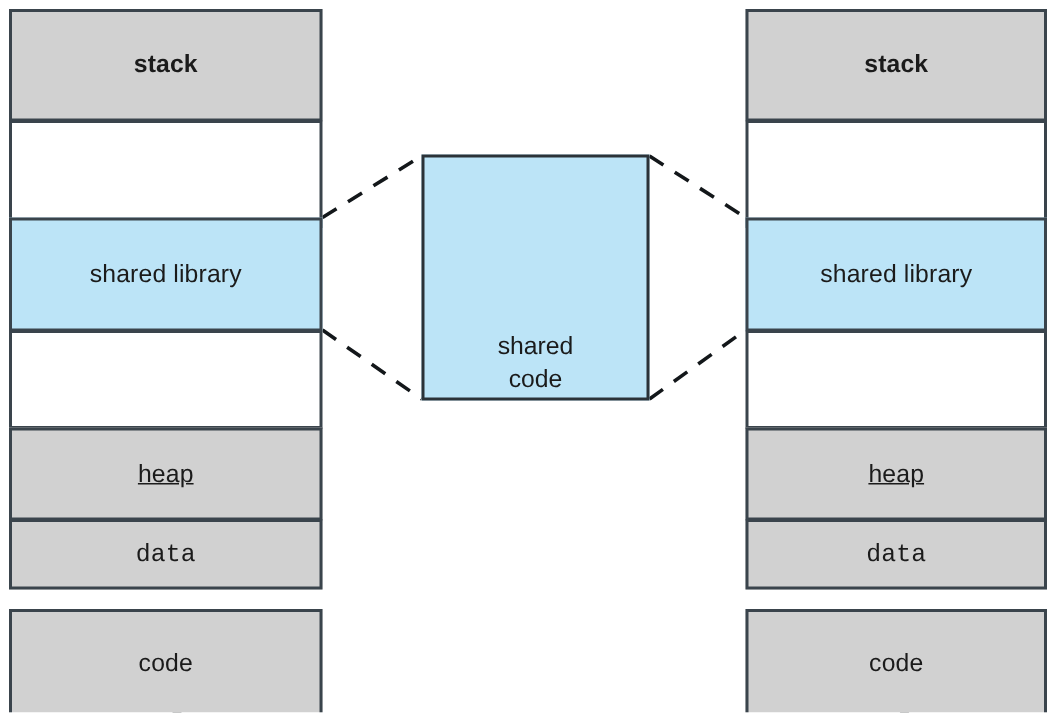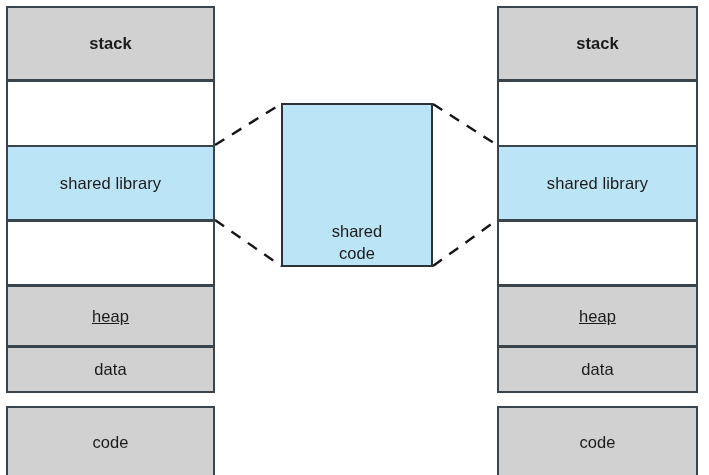--- a/index.html
+++ b/index.html
@@ -43,21 +43,21 @@
   .mem-block.gray  { background: #d1d1d1; }
   .mem-block.blue  { background: #bce4f7; }
   .mem-block.empty { background: #ffffff; }
 
   
   .blk-stack  { top: 0px;   height: 75px; font-weight: bold; }
   .blk-gap1   { top: 74px;  height: 72px; }
   .blk-shlib  { top: 139px; height: 76px; }
   .blk-gap2   { top: 214px; height: 66px; }
   .blk-heap   { top: 279px; height: 62px; text-decoration: underline; }
-  .blk-data   { top: 340px; height: 47px; }
+  .blk-data   { top: 340px; height: 47px; font-family: Liberation Mono, monospace; }
   .blk-code   { top: 400px; height: 73px; }
 
   
   .arrow-svg {
     position: absolute;
     pointer-events: none;
   }
   #arrow-down-left  { left: 95px;  top: 74px;  width: 30px; height: 52px; }
   #arrow-up-left    { left: 95px;  top: 246px; width: 30px; height: 44px; }
   #arrow-down-right { left: 89px;  top: 74px;  width: 30px; height: 52px; }

